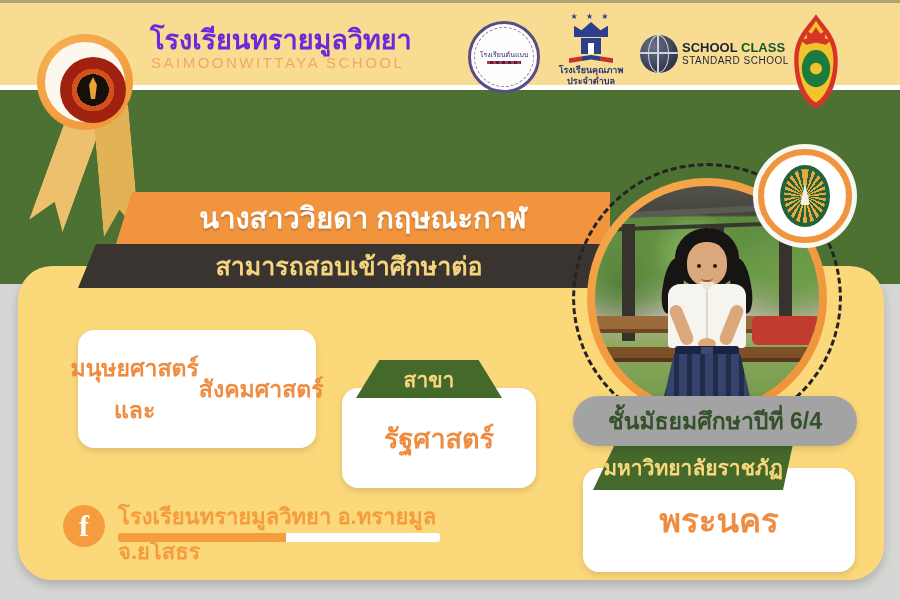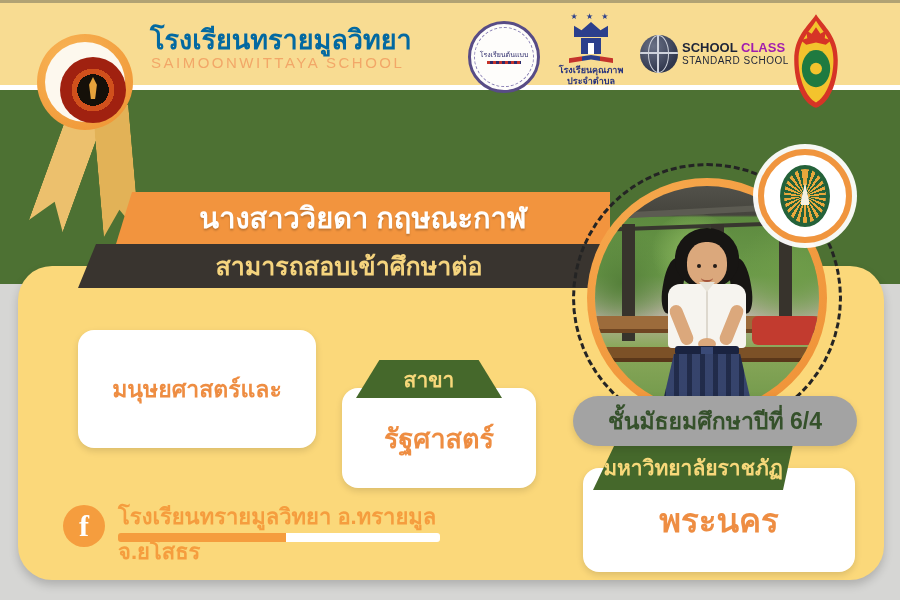--- a/index.html
+++ b/index.html
@@ -19,21 +19,21 @@
   .tail-r{left:98px;top:106px;background:#e2b257;transform:rotate(-5deg);}
   .emblem-outer{left:37px;top:34px;width:96px;height:96px;border-radius:50%;
     background:radial-gradient(circle at 35% 30%,#f9b658,#ee9130);z-index:3;}
   .emblem-white{left:8px;top:8px;width:80px;height:80px;border-radius:50%;background:#fdf8ee;}
   .emblem-core{left:15px;top:15px;width:66px;height:66px;border-radius:50%;
     background:radial-gradient(circle,#151009 0 34%,#d1501c 34% 46%,#a02110 46% 78%,#7d170b 78%);}
   .emblem-flame{left:26px;top:20px;width:14px;height:22px;background:#e8a33b;
     clip-path:polygon(50% 0,78% 35%,65% 100%,35% 100%,22% 35%);}
 
   
-  .school-th{left:150px;top:18px;width:360px;font-size:27px;font-weight:bold;color:#0369a1;z-index:3;}
+  .school-th{left:150px;top:18px;width:360px;font-size:27px;font-weight:bold;color:#6d28d9;z-index:3;}
   .school-en{left:151px;top:54px;width:360px;font-size:15px;letter-spacing:2.5px;color:#f2a768;z-index:3;}
 
   
   .logo{z-index:3;}
   .stamp{left:468px;top:21px;width:72px;height:72px;border-radius:50%;background:#fefdfb;
     border:3px solid #584c86;box-sizing:border-box;display:flex;flex-direction:column;
     align-items:center;justify-content:center;}
   .stamp-inner{width:58px;height:58px;border-radius:50%;border:1px dashed #8a80b5;
     display:flex;flex-direction:column;align-items:center;justify-content:center;text-align:center;}
   .stamp-txt{font-size:7px;color:#2c2a6b;line-height:8px;}
@@ -51,21 +51,21 @@
   .q-txt{margin-top:2px;font-size:9px;font-weight:bold;color:#27337e;line-height:11px;}
   .wclass{left:640px;top:28px;width:150px;height:52px;display:flex;align-items:center;}
   .globe{width:38px;height:38px;border-radius:50%;flex:none;
     background:radial-gradient(circle at 35% 30%,#6a7186,#30374d 70%);position:relative;overflow:hidden;}
   .globe::before{content:"";position:absolute;left:45%;top:0;width:2px;height:100%;background:#cfd3dd;}
   .globe::after{content:"";position:absolute;left:0;top:45%;width:100%;height:2px;background:#cfd3dd;}
   .globe-mer{position:absolute;left:20%;top:0;width:56%;height:100%;border:1.5px solid #cfd3dd;
     border-radius:50%;box-sizing:border-box;}
   .wc-text{margin-left:4px;line-height:13px;white-space:nowrap;}
   .wc-1{font-size:13px;font-weight:bold;color:#1d2438;}
-  .wc-1 .red{color:#a21caf;}
+  .wc-1 .red{color:#14532d;}
   .wc-2{font-size:10px;font-weight:normal;color:#1d2438;letter-spacing:.5px;}
   .obec{left:783px;top:12px;z-index:3;}
 
   
   .congrats{left:100px;top:106px;width:510px;text-align:center;z-index:4;
     font-size:46px;font-weight:800;color:#fdf3b4;
     text-shadow:-1px -1px 0 #a8862e,1px -1px 0 #a8862e,-1px 1px 0 #a8862e,3px 3px 0 #8a7020;}
 
   
   .name-banner{left:116px;top:192px;width:494px;height:52px;background:#f2943e;z-index:5;
@@ -218,20 +218,21 @@
   </svg>
 
 
   <div class="abs name-banner">นางสาววิยดา กฤษณะกาฬ</div>
   <div class="abs dark-banner">สามารถสอบเข้าศึกษาต่อ</div>
 
   <div class="abs body-card"></div>
 
   <div class="abs card card-faculty">
     <span>มนุษยศาสตร์และ</span>
+    <span>สังคมศาสตร์</span>
   </div>
 
   <div class="abs card card-major">รัฐศาสตร์</div>
   <div class="abs tab tab-major">สาขา</div>
 
   <div class="abs dash-ring"></div>
   <div class="abs photo-ring"></div>
   <div class="abs photo">
     <div class="scene">
       <div class="blob" style="left:-12%;top:20%;width:48%;height:46%;background:radial-gradient(circle,#55803a,transparent 70%);"></div>

